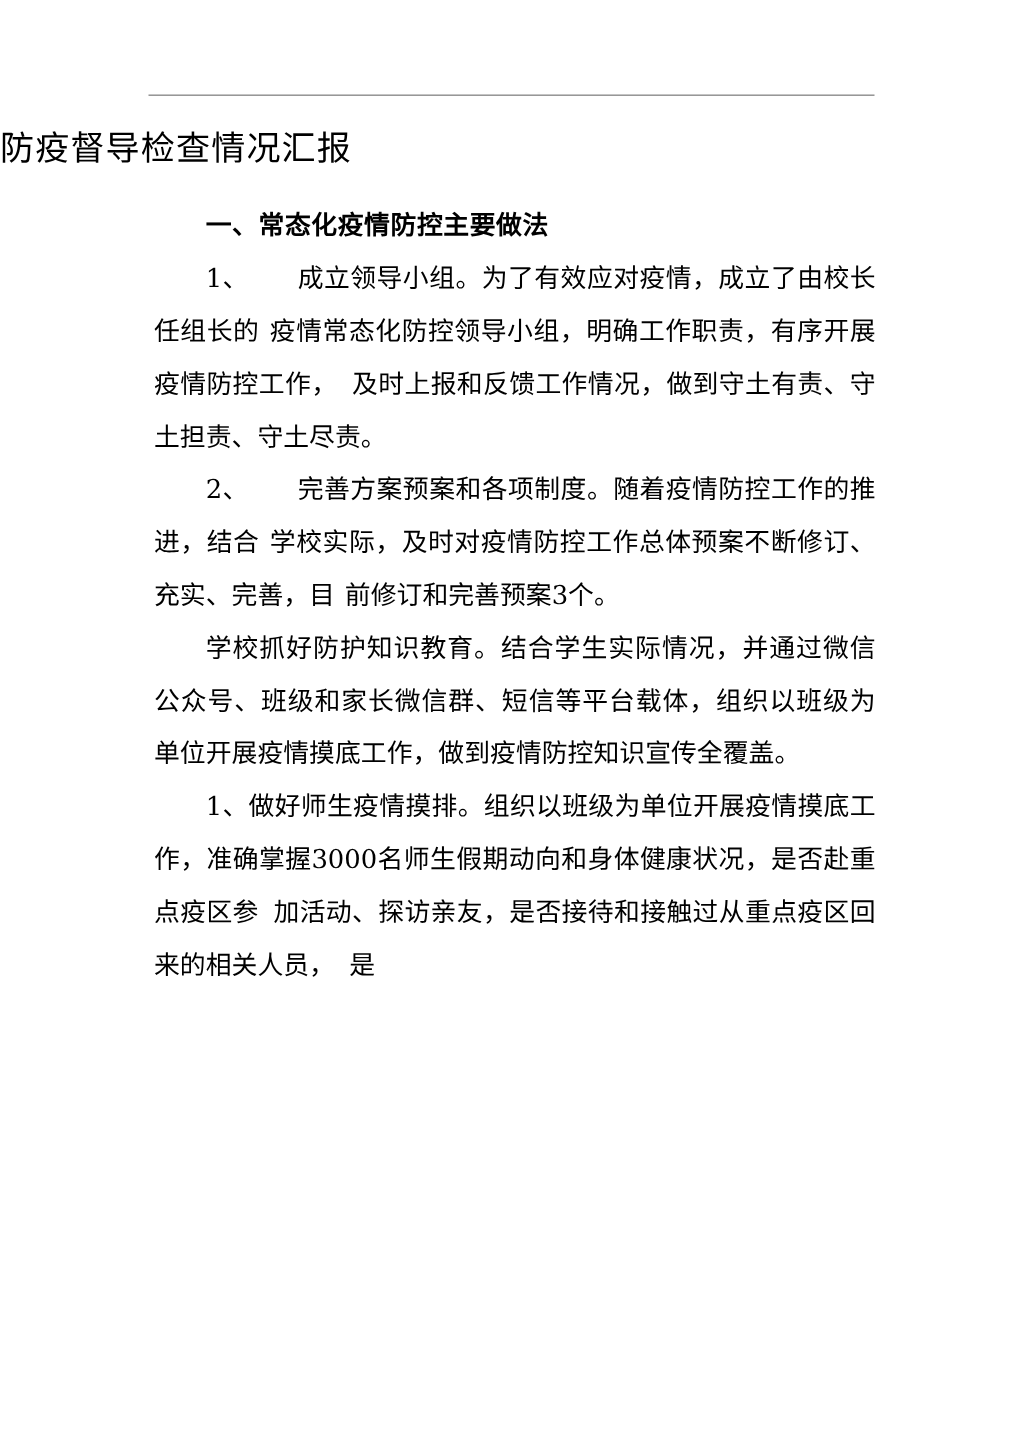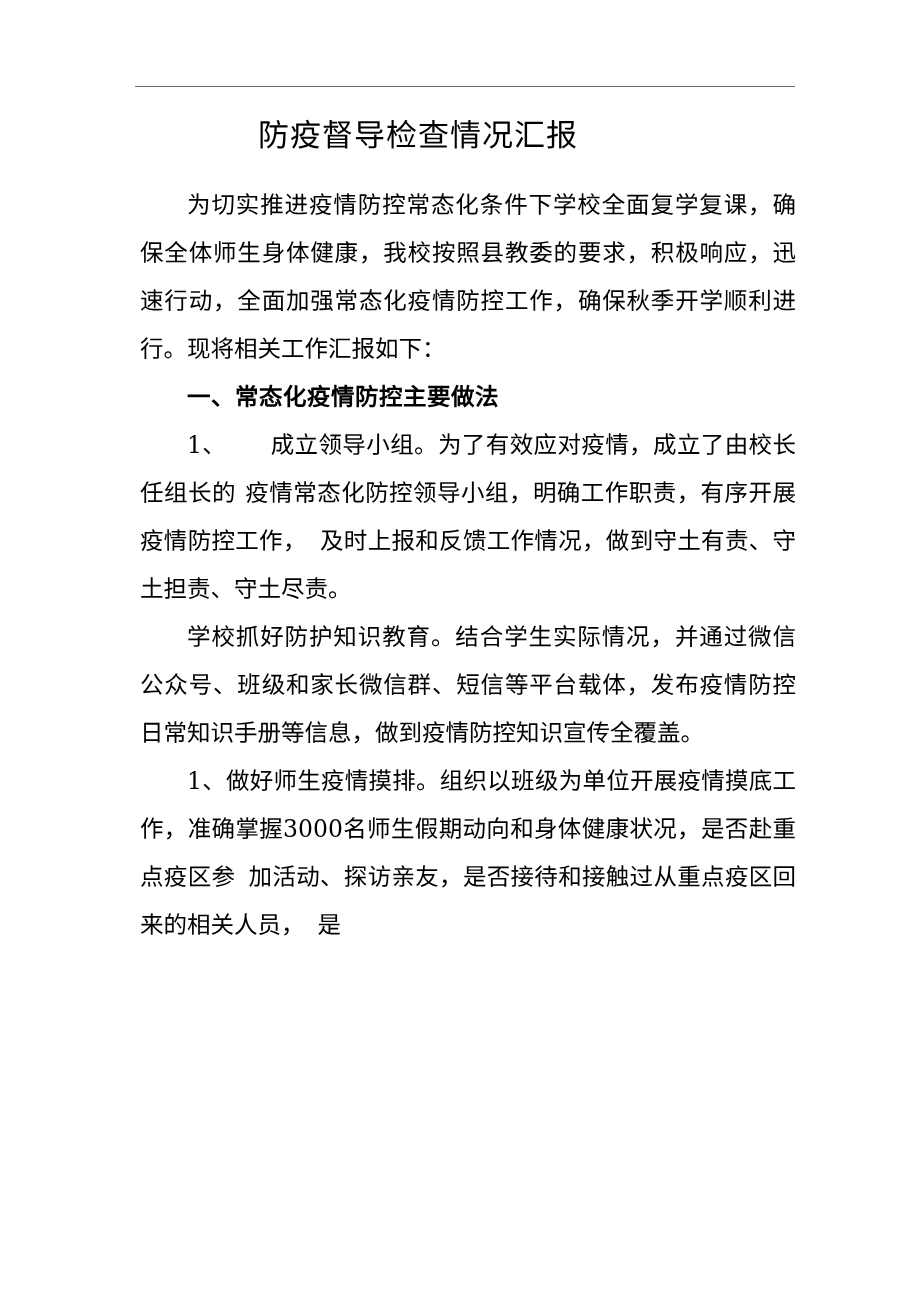--- a/index.html
+++ b/index.html
@@ -34,21 +34,21 @@
     height: 0;
     border-top: 1px solid #6b6b6b;
   }
 
   
   .doc-title {
     position: absolute;
     left: 0;
     top: 94px;
     width: 836px;
-    text-align: center;
+    text-align: left;
     font-size: 31px;
     line-height: 40px;
     letter-spacing: 1px;
     font-weight: normal;
     font-family: "DejaVu Serif", "Liberation Serif", serif;
     white-space: nowrap;
   }
 
   
   .body-block {
@@ -105,28 +105,28 @@
 <body>
 
 <div class="page">
 
   <div class="header-rule"></div>
 
   <h1 class="doc-title">防疫督导检查情况汇报</h1>
 
   <div class="body-block">
 
-    <p class="para indent">为切实推进疫情防控常态化条件下学校全面复学复课，确保全体师生身体健康，我校按照县教委的要求，积极响应，迅速行动，全面加强常态化疫情防控工作，确保秋季开学顺利进行。现将相关工作汇报如下：</p>
 
     <p class="para heading">一、常态化疫情防控主要做法</p>
 
 
     <p class="para numbered"><span>1、</span><span class="tabgap"></span><span>成立领导小组。为了有效应对疫情，成立了由校长任组长的</span><span class="gap-s"></span><span>疫情常态化防控领导小组，明确工作职责，有序开展疫情防控工作，</span><span class="gap-m"></span><span>及时上报和反馈工作情况，做到守土有责、守土担责、守土尽责。</span></p>
 
+    <p class="para numbered"><span>2、</span><span class="tabgap"></span><span>完善方案预案和各项制度。随着疫情防控工作的推进，结合</span><span class="gap-s"></span><span>学校实际，及时对疫情防控工作总体预案不断修订、充实、完善，目</span><span class="gap-s"></span><span>前修订和完善预案3个。</span></p>
 
 
-    <p class="para indent">学校抓好防护知识教育。结合学生实际情况，并通过微信公众号、班级和家长微信群、短信等平台载体，发布疫情防控日常知识手册等信息，做到疫情防控知识宣传全覆盖。</p>
+    <p class="para indent">学校抓好防护知识教育。结合学生实际情况，并通过微信公众号、班级和家长微信群、短信等平台载体，组织以班级为单位开展疫情摸底工作，做到疫情防控知识宣传全覆盖。</p>
 
 
     <p class="para indent"><span>1、做好师生疫情摸排。组织以班级为单位开展疫情摸底工作，准确掌握3000名师生假期动向和身体健康状况，是否赴重点疫区参</span><span class="gap-m"></span><span>加活动、探访亲友，是否接待和接触过从重点疫区回来的相关人员，</span><span class="gap-m"></span><span>是</span></p>
 
   </div>
 </div>
 
 </body></html>

